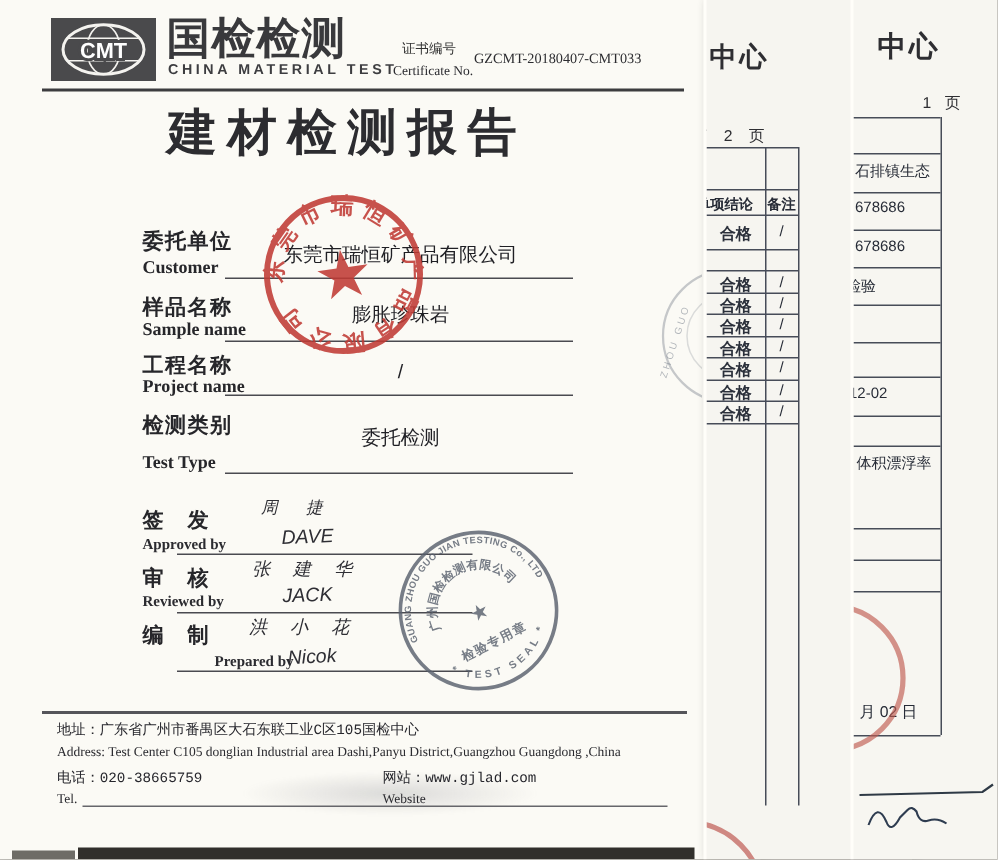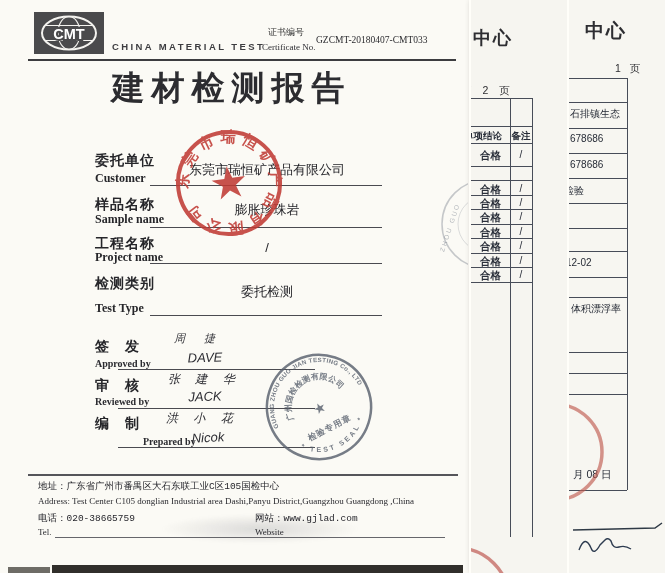--- a/index.html
+++ b/index.html
@@ -35,20 +35,21 @@
 
     <div class="abs" style="left:34px;top:12px;width:70px;height:42px;background:#4a4a4c;">
       <svg width="70" height="42" viewBox="0 0 70 42">
         <ellipse cx="35" cy="21" rx="27" ry="16.5" fill="none" stroke="#f4f3ef" stroke-width="2"></ellipse>
         <ellipse cx="35" cy="21" rx="11" ry="16.5" fill="none" stroke="#f4f3ef" stroke-width="1.1"></ellipse>
         <line x1="10" y1="13.5" x2="60" y2="13.5" stroke="#f4f3ef" stroke-width="1.1"></line>
         <line x1="10" y1="28.5" x2="60" y2="28.5" stroke="#f4f3ef" stroke-width="1.1"></line>
         <text x="35" y="26.5" text-anchor="middle" font-size="14.5" font-weight="bold" fill="#ffffff" stroke="#4a4a4c" stroke-width="4" paint-order="stroke">CMT</text>
       </svg>
     </div>
+    <div class="abs" style="left:111px;top:6px;font-size:29px;font-weight:bold;letter-spacing:1px;color:#39393c;">国检检测</div>
     <div class="abs" style="left:112px;top:41px;font-size:9.5px;font-weight:bold;letter-spacing:2.4px;color:#3d3d40;">CHINA MATERIAL TEST</div>
 
     <div class="abs" style="left:268px;top:26px;font-size:9px;color:#333;">证书编号</div>
     <div class="abs ft-en" style="left:262px;top:42px;text-align:right;">Certificate No.</div>
     <div class="abs" style="left:316px;top:35px;font-size:9.5px;font-family:'Liberation Serif',serif;color:#2c2c30;">GZCMT-20180407-CMT033</div>
 
     <div class="abs" style="left:28px;top:59px;width:428px;height:2px;background:#3c3c3f;"></div>
 
     <div class="abs" style="left:0;top:66px;width:463px;text-align:center;font-size:33px;font-weight:bold;letter-spacing:7px;color:#2c2c30;">建材检测报告</div>
 
@@ -209,21 +210,21 @@
     <div class="hl" style="left:0;top:394px;width:58px;"></div>
     <div class="hl" style="left:0;top:490px;width:58px;"></div>
     <div class="vl" style="left:58px;top:78px;height:412px;"></div>
 
     <div class="cell" style="left:1px;top:107px;">石排镇生态</div>
     <div class="cell" style="left:1px;top:133px;">678686</div>
     <div class="cell" style="left:1px;top:159px;">678686</div>
     <div class="cell" style="left:-5px;top:184px;">检验</div>
     <div class="cell" style="left:-3px;top:257px;">12-02</div>
     <div class="cell" style="left:2px;top:302px;">体积漂浮率</div>
-    <div class="cell" style="left:4px;top:468px;font-size:10.5px;">月 08 日</div>
+    <div class="cell" style="left:4px;top:468px;font-size:10.5px;">月 02 日</div>
 
     <svg class="abs" style="left:0;top:400px;" width="55" height="100" viewBox="0 0 55 100">
       <circle cx="-15" cy="52" r="48" fill="none" stroke="#c05a50" stroke-width="3.5" opacity="0.65"></circle>
     </svg>
 
     <svg class="abs" style="left:2px;top:520px;" width="94" height="45" viewBox="0 0 94 45">
       <path d="M 2,10 L 84,8 L 91,3" stroke="#2f3a46" stroke-width="1.5" fill="none"></path>
       <path d="M 8,30 q 6,-16 12,-2 q 3,8 9,-3 l 5,-5 q 3,-3 6,1 q 2,8 8,6 q 6,-2 12,2" stroke="#2e3c50" stroke-width="1.4" fill="none"></path>
     </svg>
   </div>

